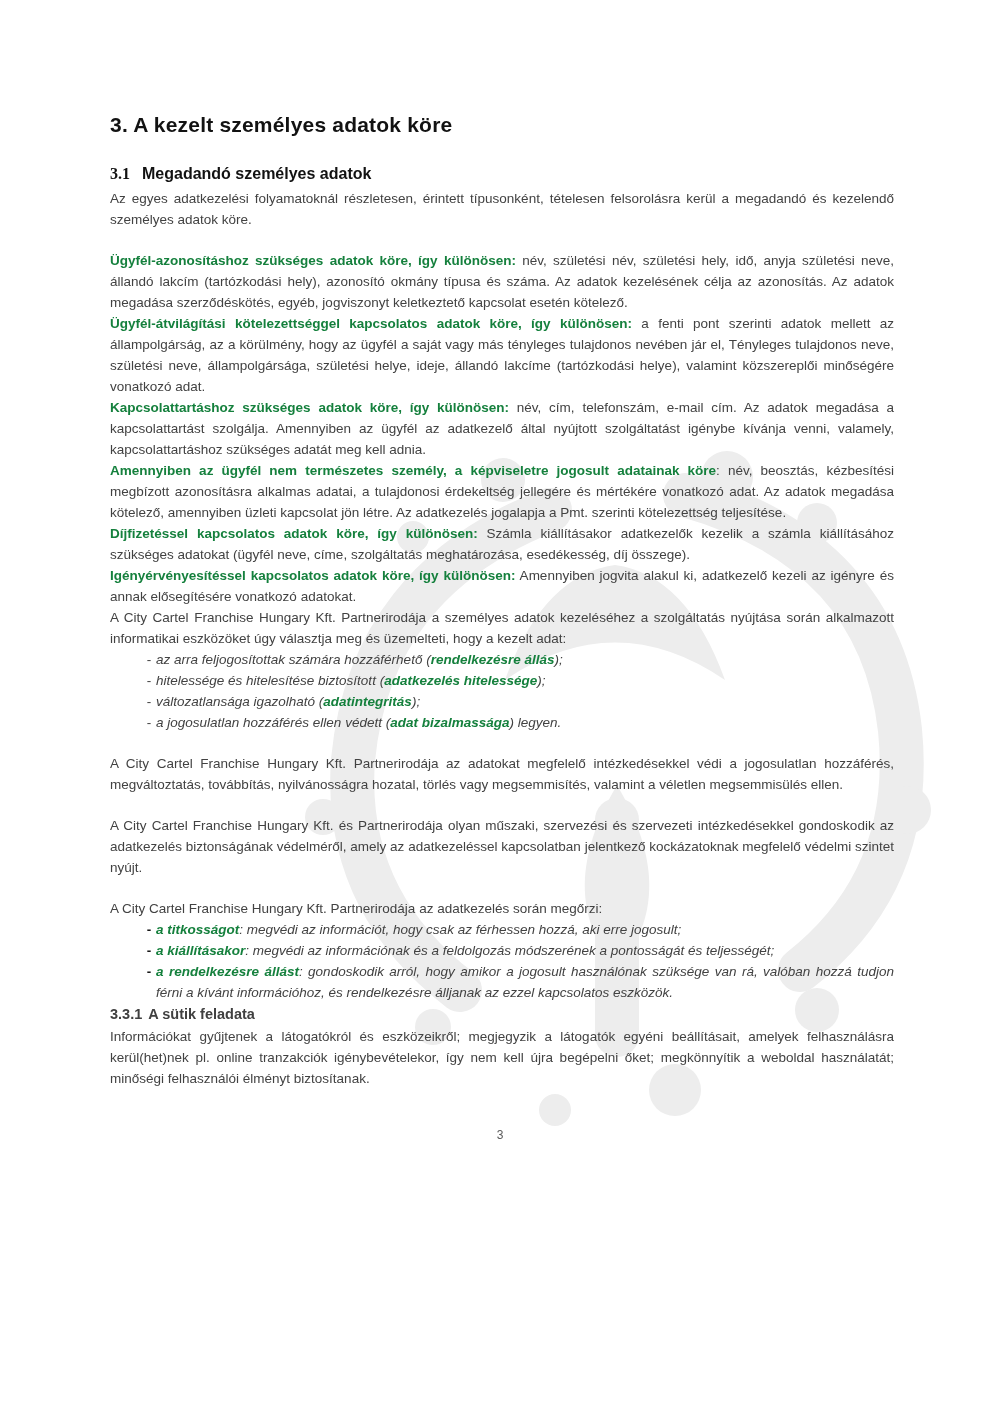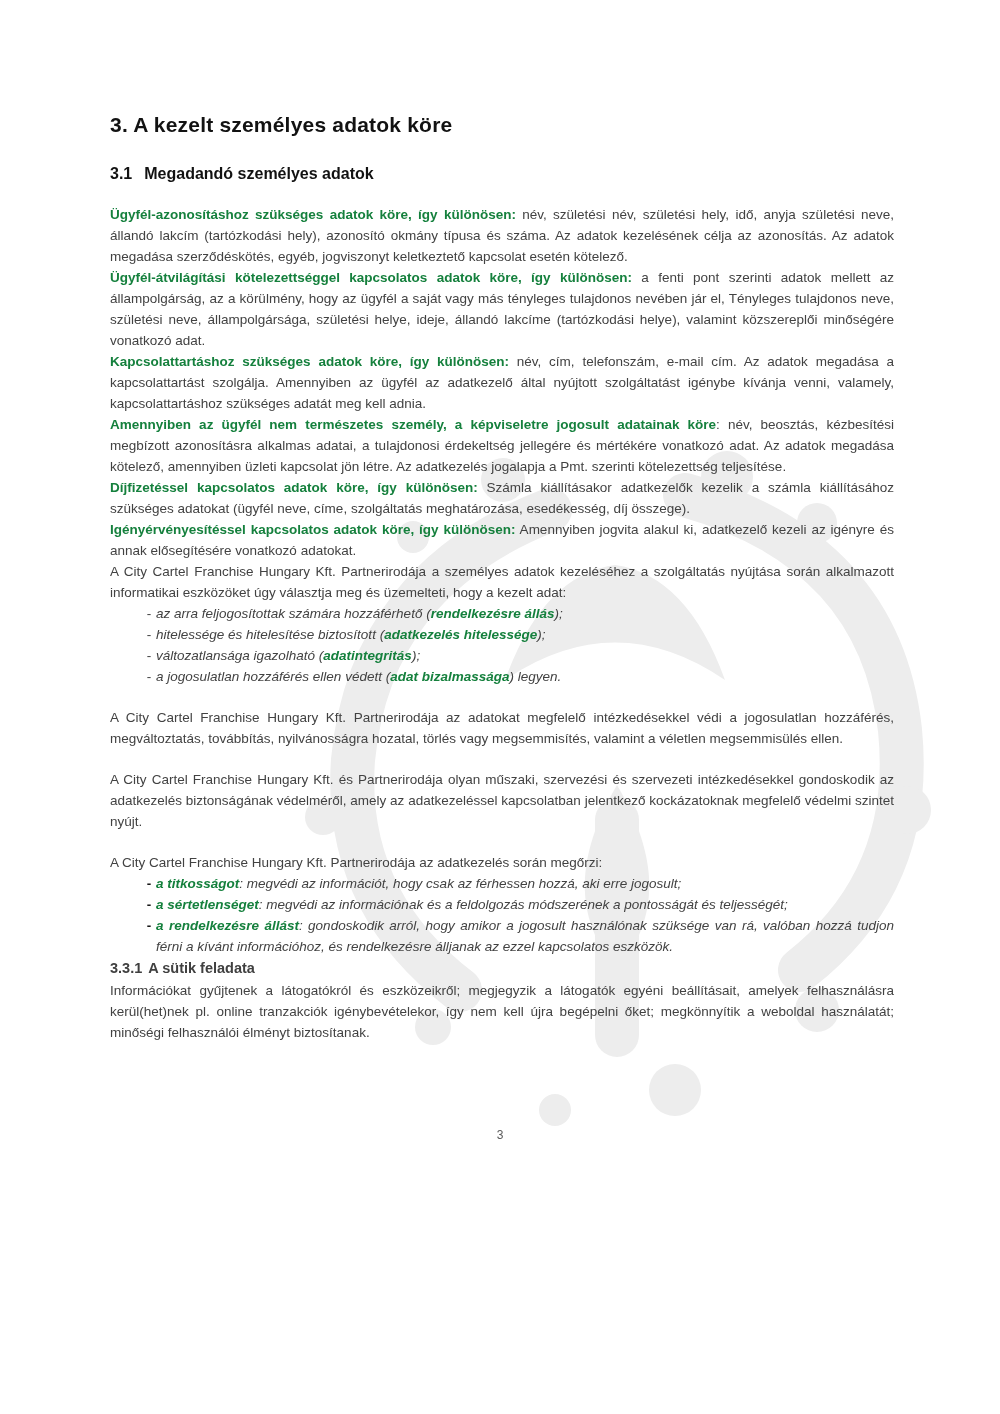--- a/index.html
+++ b/index.html
@@ -23,21 +23,21 @@
   h1 {
     margin:0 0 26px 0;
     font-size:21px; line-height:26px;
     font-weight:800; color:#121212; letter-spacing:.2px;
   }
   h2 {
     margin:22px 0 4px 0;
     font-size:16px; line-height:20px;
     font-weight:800; color:#121212;
   }
-  h2 .h-num { margin-right:12px; }
+  h2 .h-num { margin-right:12px;font-family:Liberation Serif, serif; }
   h3 {
     margin:2px 0 2px 0;
     font-size:14.5px; line-height:19px;
     font-weight:800; color:#404040;
   }
   h3 .h-num { margin-right:6px; }
   p { margin:0; text-align:justify; }
   p.gap-top { margin-top:20px; }
   b.lead { font-weight:700; color:#15803d; }
   ul.dash { list-style:none; margin:0; padding:0; }
@@ -78,20 +78,21 @@
       <circle cx="420" cy="665" r="26"></circle>
       <circle cx="300" cy="685" r="16"></circle>
     </g>
   </svg>
 
   <div class="content">
 
     <h1>3. A kezelt személyes adatok köre</h1>
 
     <h2><span class="h-num">3.1</span><span>Megadandó személyes adatok</span></h2>
+    <p>Az egyes adatkezelési folyamatoknál részletesen, érintett típusonként, tételesen felsorolásra kerül a megadandó és kezelendő személyes adatok köre.</p>
 
     <p class="gap-top"><b class="lead">Ügyfél-azonosításhoz szükséges adatok köre, így különösen:</b><span> név, születési név, születési hely, idő, anyja születési neve, állandó lakcím (tartózkodási hely), azonosító okmány típusa és száma. Az adatok kezelésének célja az azonosítás. Az adatok megadása szerződéskötés, egyéb, jogviszonyt keletkeztető kapcsolat esetén kötelező.</span></p>
     <p><b class="lead">Ügyfél-átvilágítási kötelezettséggel kapcsolatos adatok köre, így különösen:</b><span> a fenti pont szerinti adatok mellett az állampolgárság, az a körülmény, hogy az ügyfél a saját vagy más tényleges tulajdonos nevében jár el, Tényleges tulajdonos neve, születési neve, állampolgársága, születési helye, ideje, állandó lakcíme (tartózkodási helye), valamint közszereplői minőségére vonatkozó adat.</span></p>
     <p><b class="lead">Kapcsolattartáshoz szükséges adatok köre, így különösen:</b><span> név, cím, telefonszám, e-mail cím. Az adatok megadása a kapcsolattartást szolgálja. Amennyiben az ügyfél az adatkezelő által nyújtott szolgáltatást igénybe kívánja venni, valamely, kapcsolattartáshoz szükséges adatát meg kell adnia.</span></p>
     <p><b class="lead">Amennyiben az ügyfél nem természetes személy, a képviseletre jogosult adatainak köre</b><span>:  név, beosztás, kézbesítési megbízott azonosításra alkalmas adatai, a tulajdonosi érdekeltség jellegére és mértékére vonatkozó adat. Az adatok megadása kötelező, amennyiben üzleti kapcsolat jön létre. Az adatkezelés jogalapja a Pmt. szerinti kötelezettség teljesítése.</span></p>
     <p><b class="lead">Díjfizetéssel kapcsolatos adatok köre, így különösen:</b><span> Számla kiállításakor adatkezelők kezelik a számla kiállításához szükséges adatokat (ügyfél neve, címe, szolgáltatás meghatározása, esedékesség, díj összege).</span></p>
     <p><b class="lead">Igényérvényesítéssel kapcsolatos adatok köre, így különösen:</b><span> Amennyiben jogvita alakul ki, adatkezelő kezeli az igényre és annak elősegítésére vonatkozó adatokat.</span></p>
 
     <p>A City Cartel Franchise Hungary Kft. Partnerirodája a személyes adatok kezeléséhez a szolgáltatás nyújtása során alkalmazott informatikai eszközöket úgy választja meg és üzemelteti, hogy a kezelt adat:</p>
 
@@ -118,21 +119,21 @@
     <p class="gap-top">A City Cartel Franchise Hungary Kft. és Partnerirodája olyan műszaki, szervezési és szervezeti intézkedésekkel gondoskodik az adatkezelés biztonságának védelméről, amely az adatkezeléssel kapcsolatban jelentkező kockázatoknak megfelelő védelmi szintet nyújt.</p>
     <p class="gap-top">A City Cartel Franchise Hungary Kft. Partnerirodája az adatkezelés során megőrzi:</p>
 
     <ul class="dash bold-marker">
       <li>
           <span class="marker">-</span>
           <span class="li-text"><b class="lead">a titkosságot</b><span>: megvédi az információt, hogy csak az férhessen hozzá, aki erre jogosult;</span></span>
         </li>
       <li>
           <span class="marker">-</span>
-          <span class="li-text"><b class="lead">a sértetlenséget</b><span>: megvédi az információnak és a feldolgozás módszerének a pontosságát és teljességét;</span></span>
+          <span class="li-text"><b class="lead">a kiállításakor</b><span>: megvédi az információnak és a feldolgozás módszerének a pontosságát és teljességét;</span></span>
         </li>
       <li>
           <span class="marker">-</span>
           <span class="li-text"><b class="lead">a rendelkezésre állást</b><span>: gondoskodik arról, hogy amikor a jogosult használónak szüksége van rá, valóban hozzá tudjon férni a kívánt információhoz, és rendelkezésre álljanak az ezzel kapcsolatos eszközök.</span></span>
         </li>
     </ul>
 
     <h3><span class="h-num">3.3.1</span><span>A sütik feladata</span></h3>
     <p>Információkat gyűjtenek a látogatókról és eszközeikről; megjegyzik a látogatók egyéni beállításait, amelyek felhasználásra kerül(het)nek pl. online tranzakciók igénybevételekor, így nem kell újra begépelni őket; megkönnyítik a weboldal használatát; minőségi felhasználói élményt biztosítanak.</p>
 

